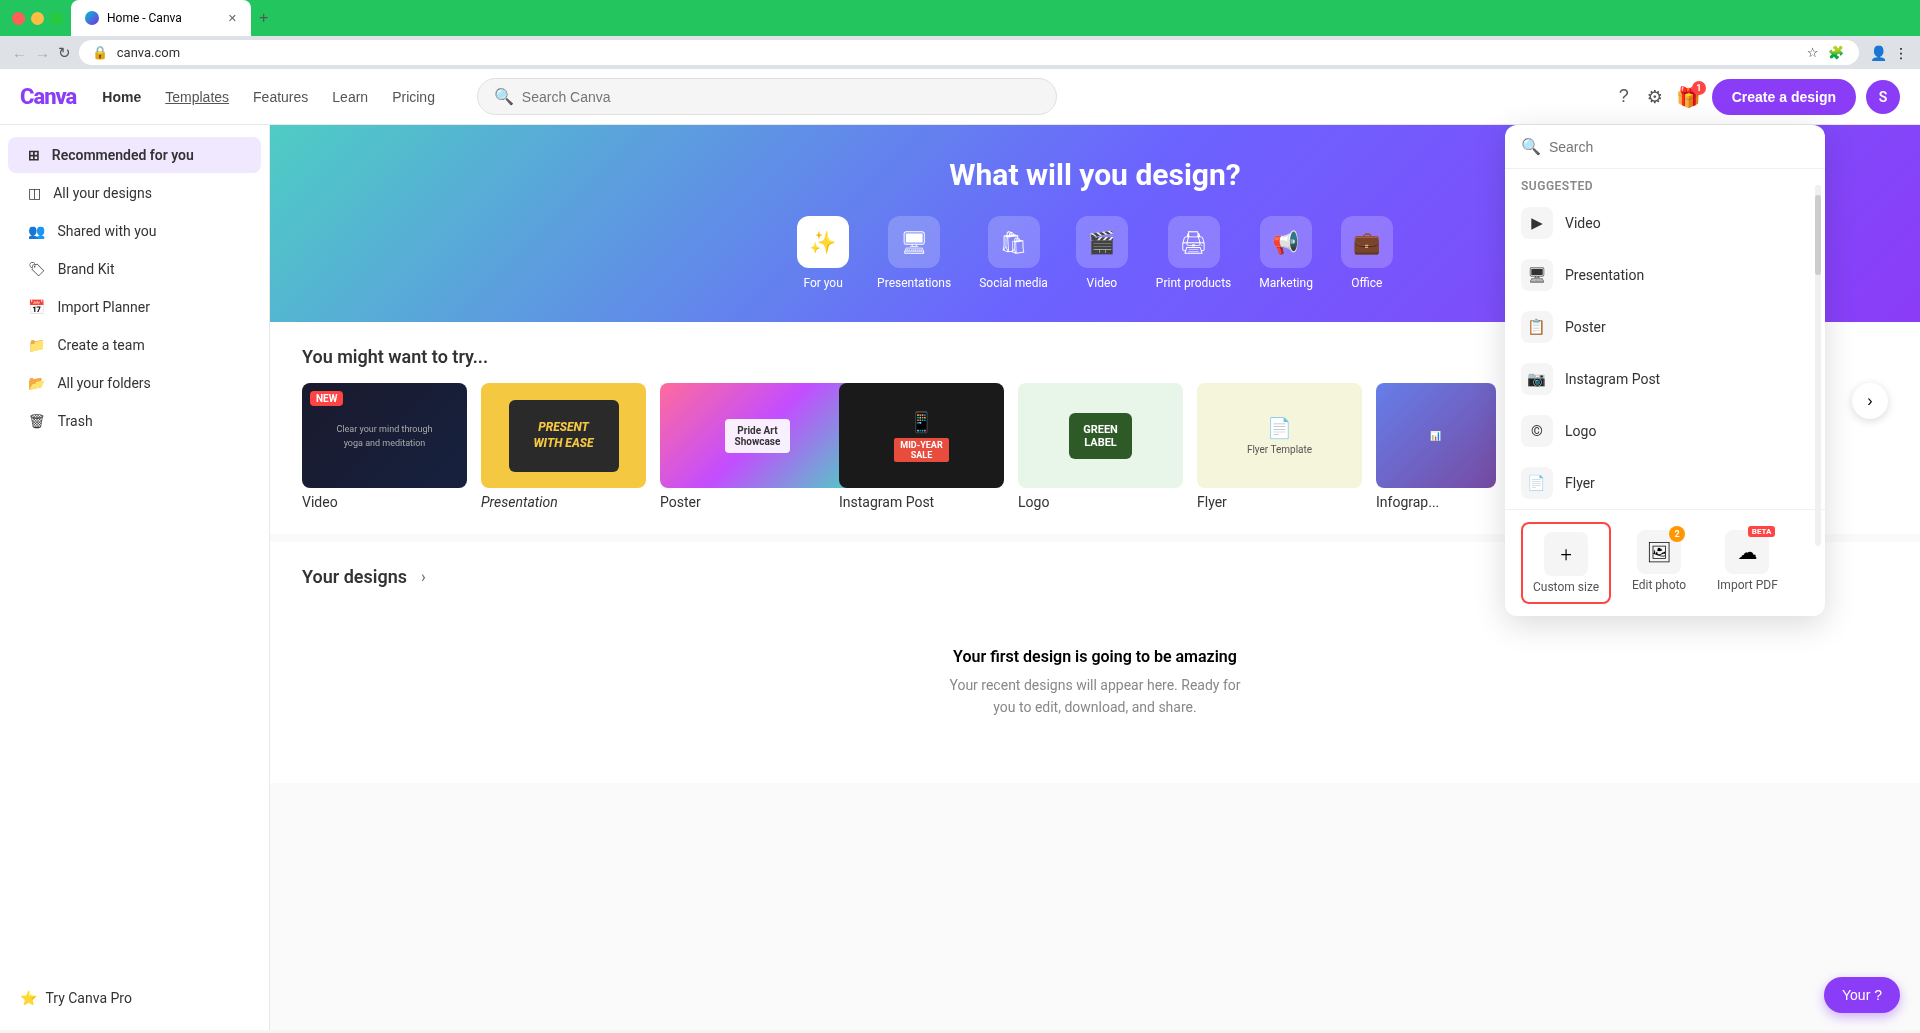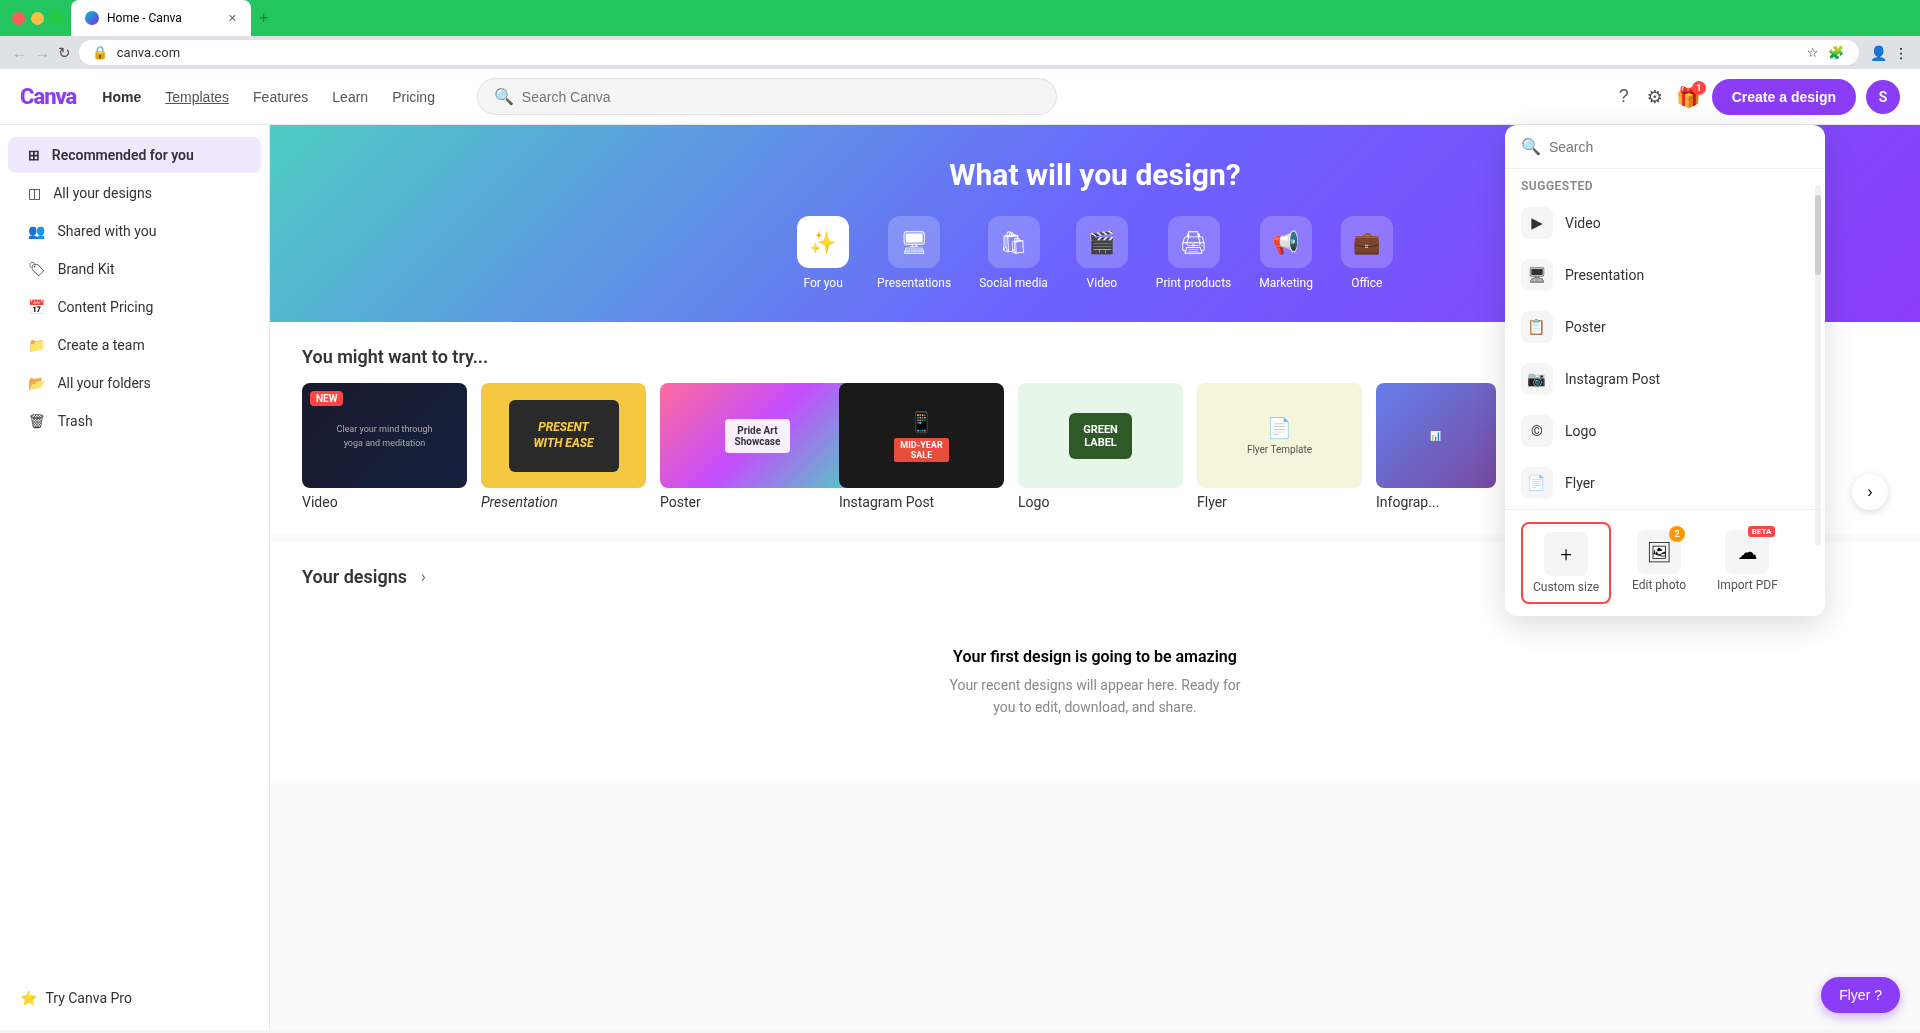--- a/index.html
+++ b/index.html
@@ -82,21 +82,21 @@
         <div style="display:flex;align-items:center;gap:12px;padding:10px 20px;cursor:pointer;font-size:14px;color:#333;margin:0 8px 2px;border-radius:8px;">
           <span>👥</span>
           <span>Shared with you</span>
         </div>
         <div style="display:flex;align-items:center;gap:12px;padding:10px 20px;cursor:pointer;font-size:14px;color:#333;margin:0 8px 2px;border-radius:8px;">
           <span>🏷</span>
           <span>Brand Kit</span>
         </div>
         <div style="display:flex;align-items:center;gap:12px;padding:10px 20px;cursor:pointer;font-size:14px;color:#333;margin:0 8px 2px;border-radius:8px;">
           <span>📅</span>
-          <span>Content Pricing</span>
+          <span>Import Planner</span>
         </div>
         <div style="display:flex;align-items:center;gap:12px;padding:10px 20px;cursor:pointer;font-size:14px;color:#333;margin:0 8px 2px;border-radius:8px;">
           <span>📁</span>
           <span>Create a team</span>
         </div>
         <div style="display:flex;align-items:center;gap:12px;padding:10px 20px;cursor:pointer;font-size:14px;color:#333;margin:0 8px 2px;border-radius:8px;">
           <span>📂</span>
           <span>All your folders</span>
         </div>
         <div style="display:flex;align-items:center;gap:12px;padding:10px 20px;cursor:pointer;font-size:14px;color:#333;margin:0 8px 2px;border-radius:8px;">
@@ -155,21 +155,21 @@
             <div style="width:52px;height:52px;background:rgba(255,255,255,0.2);border-radius:12px;display:flex;align-items:center;justify-content:center;font-size:22px;">
                 <span>💼</span>
               </div>
             <span>Office</span>
           </div>
         </div>
       </div>
 
       <div style="padding:24px 32px;background:white;margin-bottom:8px;">
         <div style="font-size:18px;font-weight:600;color:#333;margin-bottom:16px;">You might want to try...</div>
-        <div style="display:flex;align-items:flex-end;gap:12px;">
+        <div style="display:flex;align-items:flex-start;gap:12px;">
           <div style="display:flex;gap:14px;overflow:hidden;flex:1;">
 
             <div style="flex-shrink:0;width:165px;cursor:pointer;">
               <div style="width:165px;height:105px;border-radius:8px;overflow:hidden;background:linear-gradient(135deg,#1a1a2e,#16213e);position:relative;display:flex;align-items:center;justify-content:center;">
                 <div style="position:absolute;top:8px;left:8px;background:#ff4444;color:white;font-size:10px;font-weight:700;padding:2px 6px;border-radius:4px;">NEW</div>
                 <div style="color:white;font-size:11px;text-align:center;padding:8px;">
                   <div style="font-size:9px;color:#aaa;margin-bottom:4px;">Clear your mind through</div>
                   <div style="font-size:9px;color:#aaa;">yoga and meditation</div>
                 </div>
               </div>
@@ -315,13 +315,13 @@
           <span style="position:absolute;top:-4px;right:-6px;background:#ff4444;color:white;font-size:8px;font-weight:700;padding:1px 4px;border-radius:3px;">BETA</span>
         </div>
         <span style="font-size:12px;color:#555;text-align:center;">Import PDF</span>
       </div>
 
     </div>
   </div>
 
 </div>
 
-<button style="position:fixed;bottom:20px;right:20px;background:#8b3cf7;color:white;border:none;border-radius:20px;padding:10px 18px;font-size:14px;cursor:pointer;display:flex;align-items:center;gap:6px;z-index:300;box-shadow:0 4px 12px rgba(139,60,247,0.4);">Flyer ?</button>
+<button style="position:fixed;bottom:20px;right:20px;background:#8b3cf7;color:white;border:none;border-radius:20px;padding:10px 18px;font-size:14px;cursor:pointer;display:flex;align-items:center;gap:6px;z-index:300;box-shadow:0 4px 12px rgba(139,60,247,0.4);">Your ?</button>
 
 </body></html>

